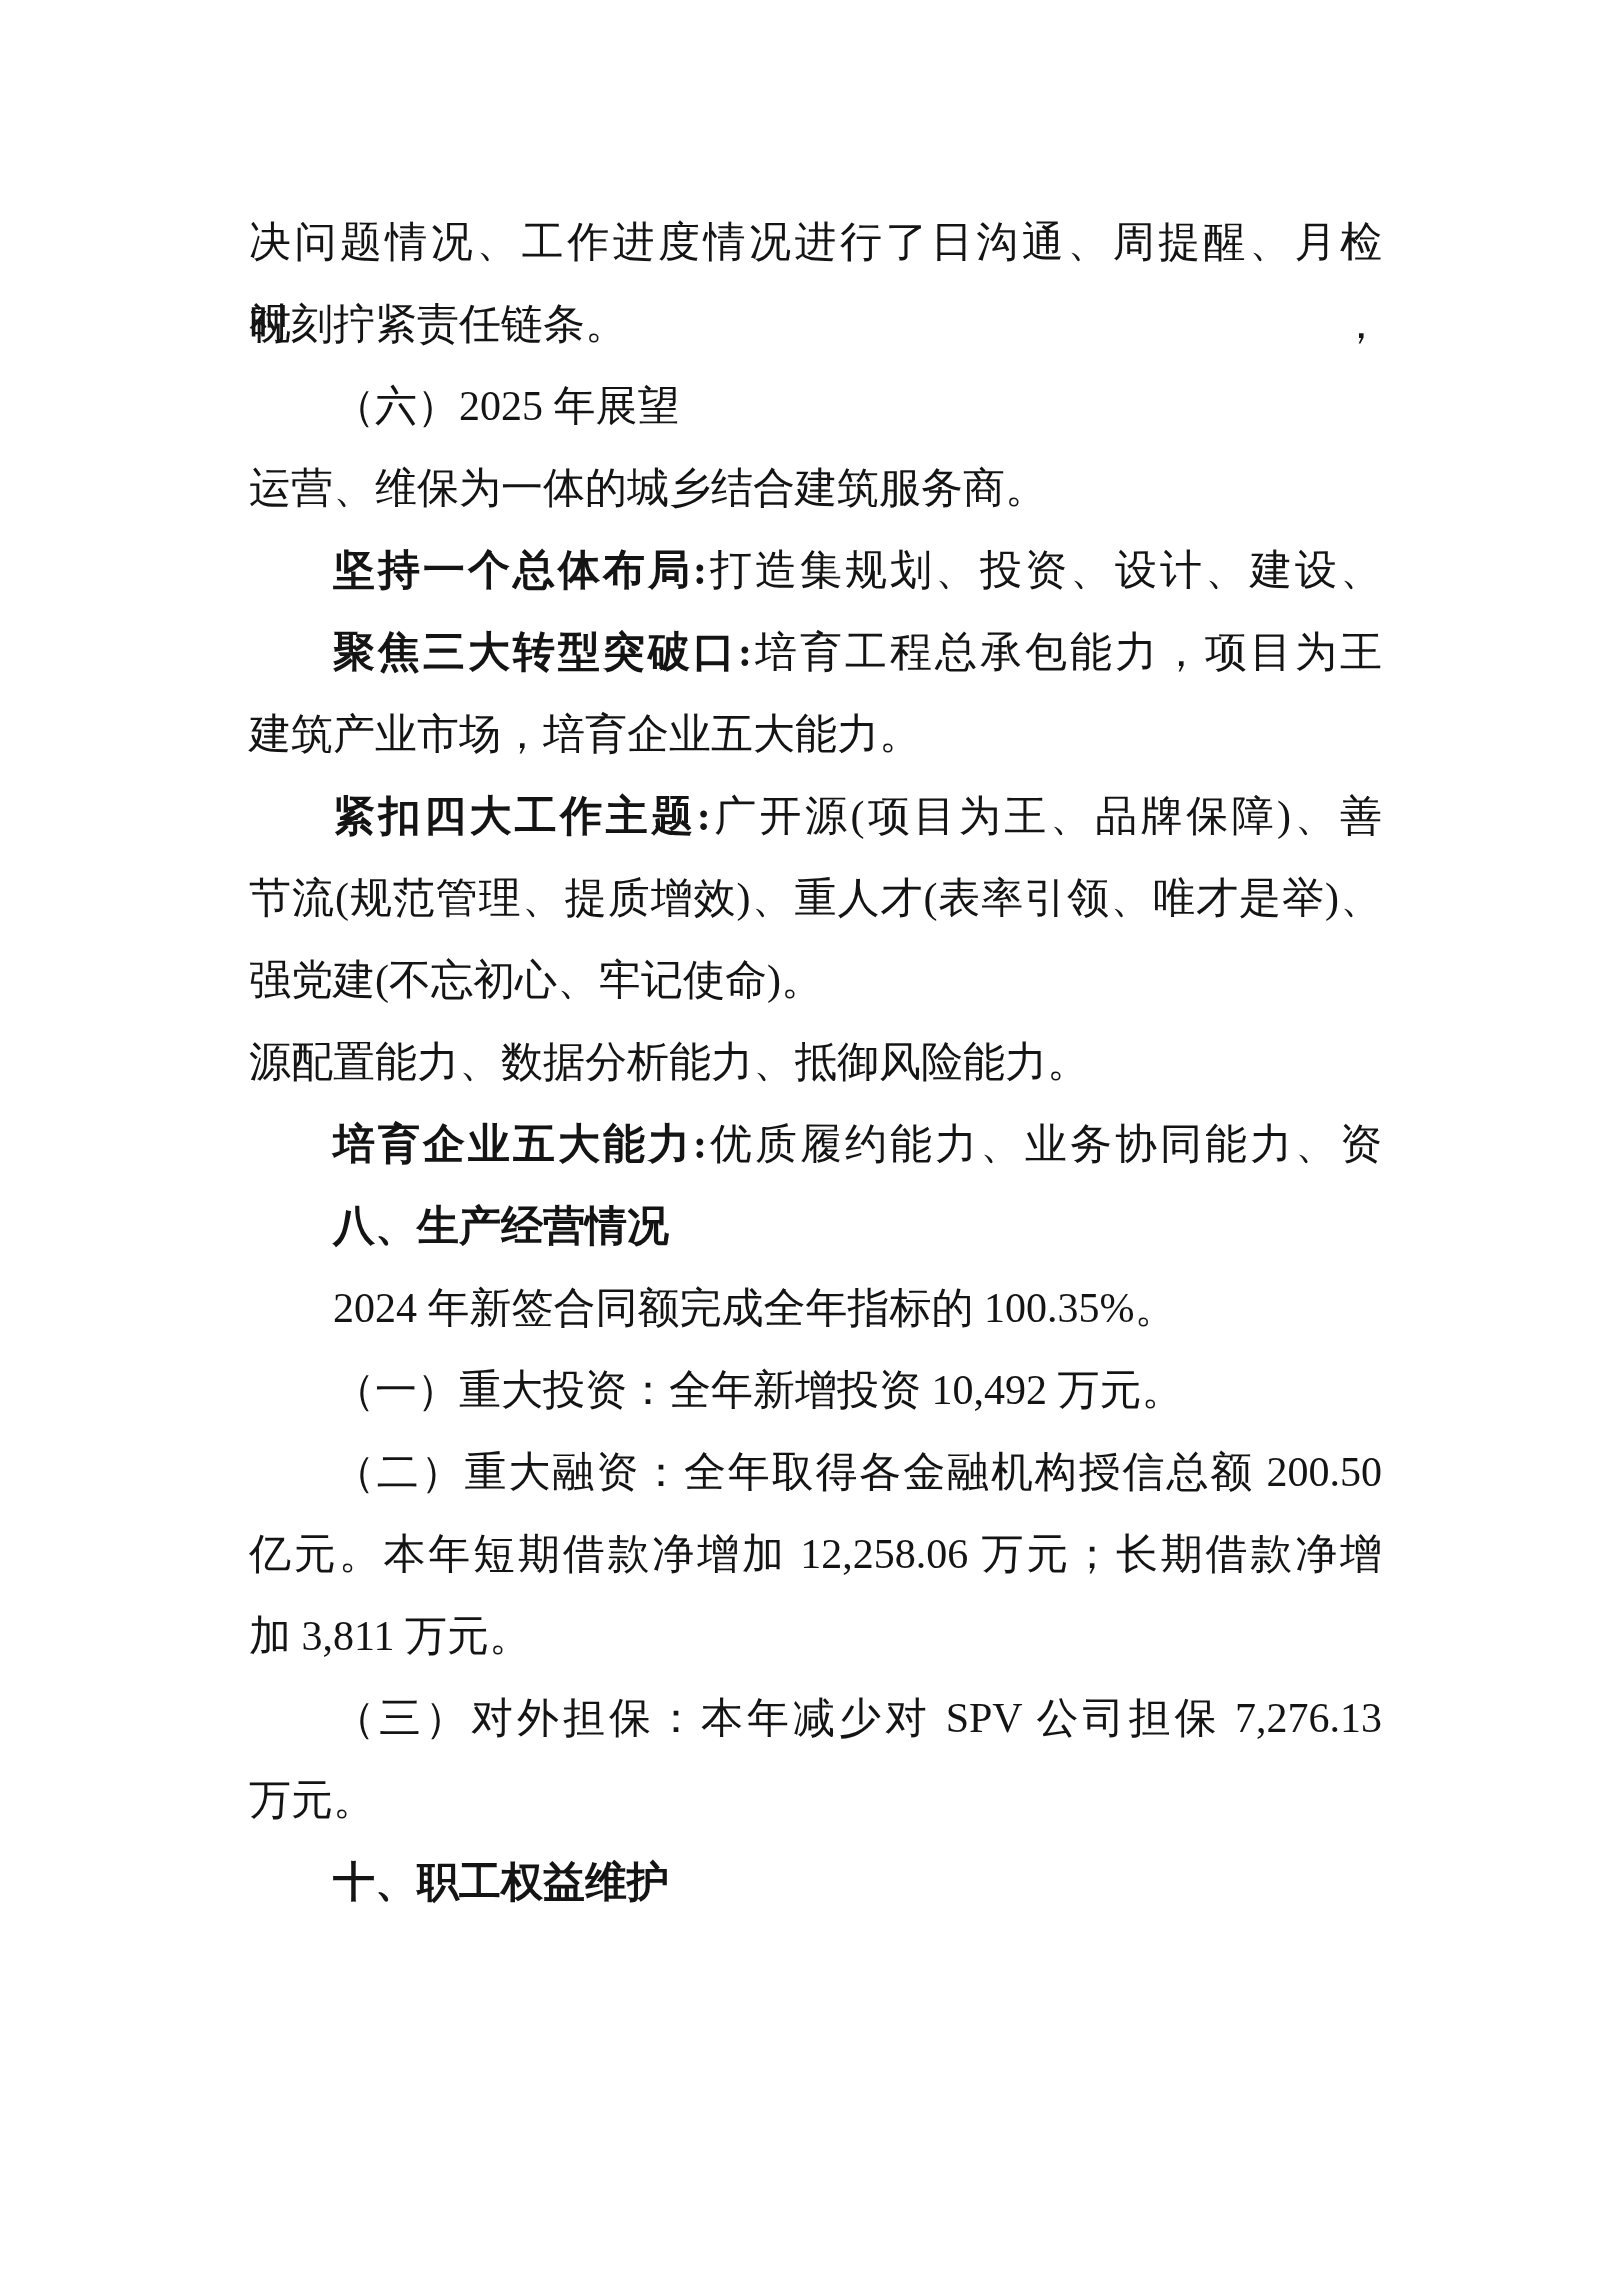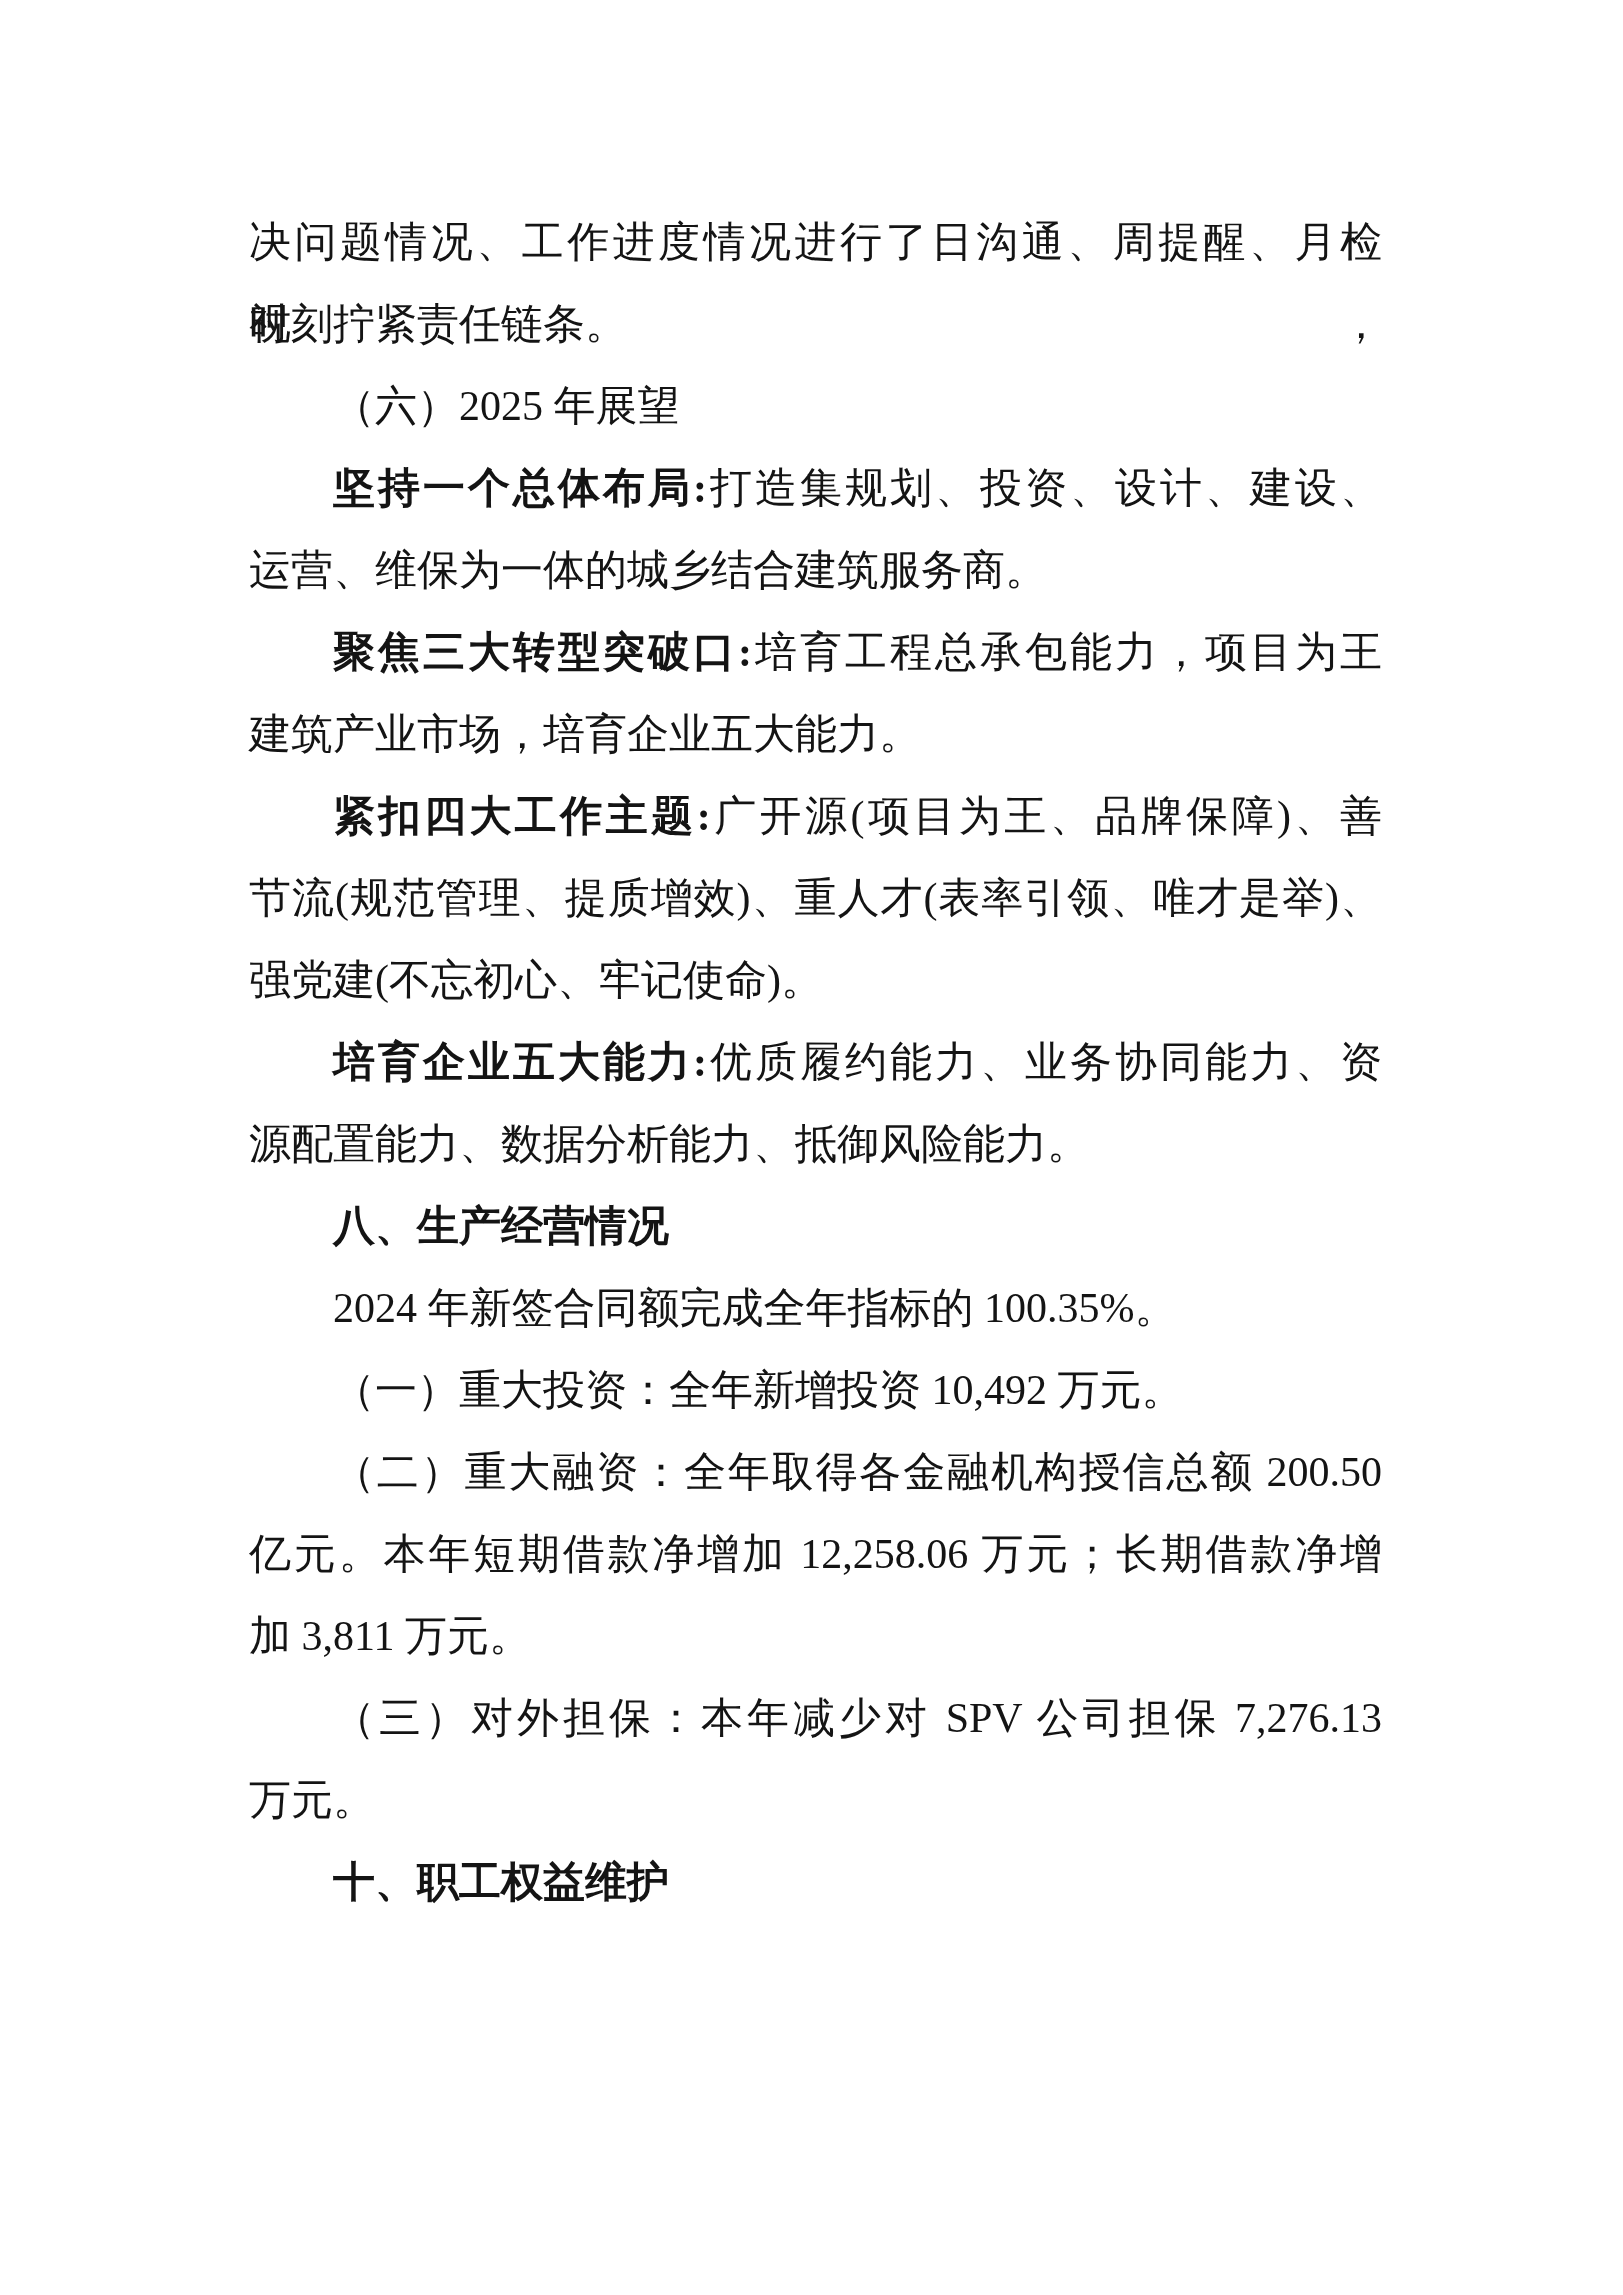--- a/index.html
+++ b/index.html
@@ -61,38 +61,38 @@
 
 <div class="page">
   <div class="text-block">
 
     <div class="line fill"><span>决问题情况、工作进度情况进行了日沟通、周提醒、月检视，</span></div>
 
     <div class="line"><span>时刻拧紧责任链条。</span></div>
 
     <div class="line indent"><span>（六）2025 年展望</span></div>
 
+    <div class="line"><span>运营、维保为一体的城乡结合建筑服务商。</span></div>
+
     <div class="line indent fill"><span class="lead">坚持一个总体布局:</span><span>打造集规划、投资、设计、建设、</span></div>
-
-    <div class="line"><span>运营、维保为一体的城乡结合建筑服务商。</span></div>
 
 
     <div class="line indent fill"><span class="lead">聚焦三大转型突破口:</span><span>培育工程总承包能力，项目为王</span></div>
 
     <div class="line"><span>建筑产业市场，培育企业五大能力。</span></div>
 
     <div class="line indent fill"><span class="lead">紧扣四大工作主题:</span><span>广开源(项目为王、品牌保障)、善</span></div>
 
     <div class="line fill"><span>节流(规范管理、提质增效)、重人才(表率引领、唯才是举)、</span></div>
 
     <div class="line"><span>强党建(不忘初心、牢记使命)。</span></div>
 
+    <div class="line"><span>源配置能力、数据分析能力、抵御风险能力。</span></div>
+
     <div class="line indent fill"><span class="lead">培育企业五大能力:</span><span>优质履约能力、业务协同能力、资</span></div>
-
-    <div class="line"><span>源配置能力、数据分析能力、抵御风险能力。</span></div>
 
     <div class="line indent heading"><span>八、生产经营情况</span></div>
 
     <div class="line indent"><span>2024 年新签合同额完成全年指标的 100.35%。</span></div>
 
 
     <div class="line indent"><span>（一）重大投资：全年新增投资 10,492 万元。</span></div>
 
     <div class="line indent fill"><span>（二）重大融资：全年取得各金融机构授信总额 200.50</span></div>
 

